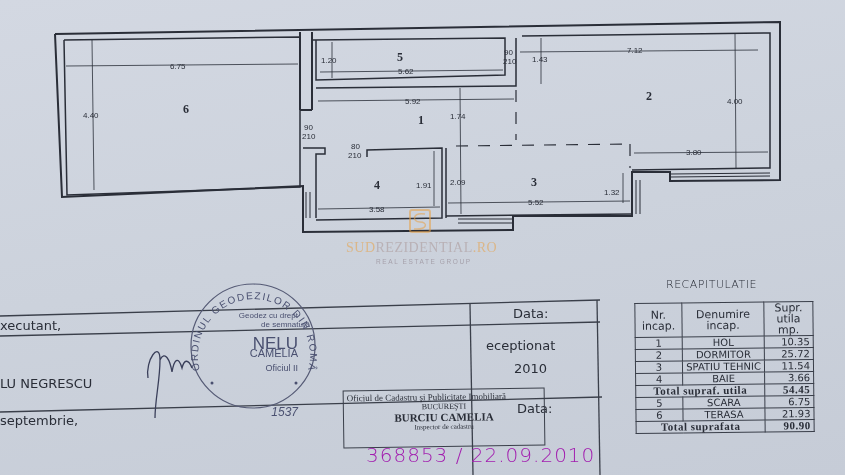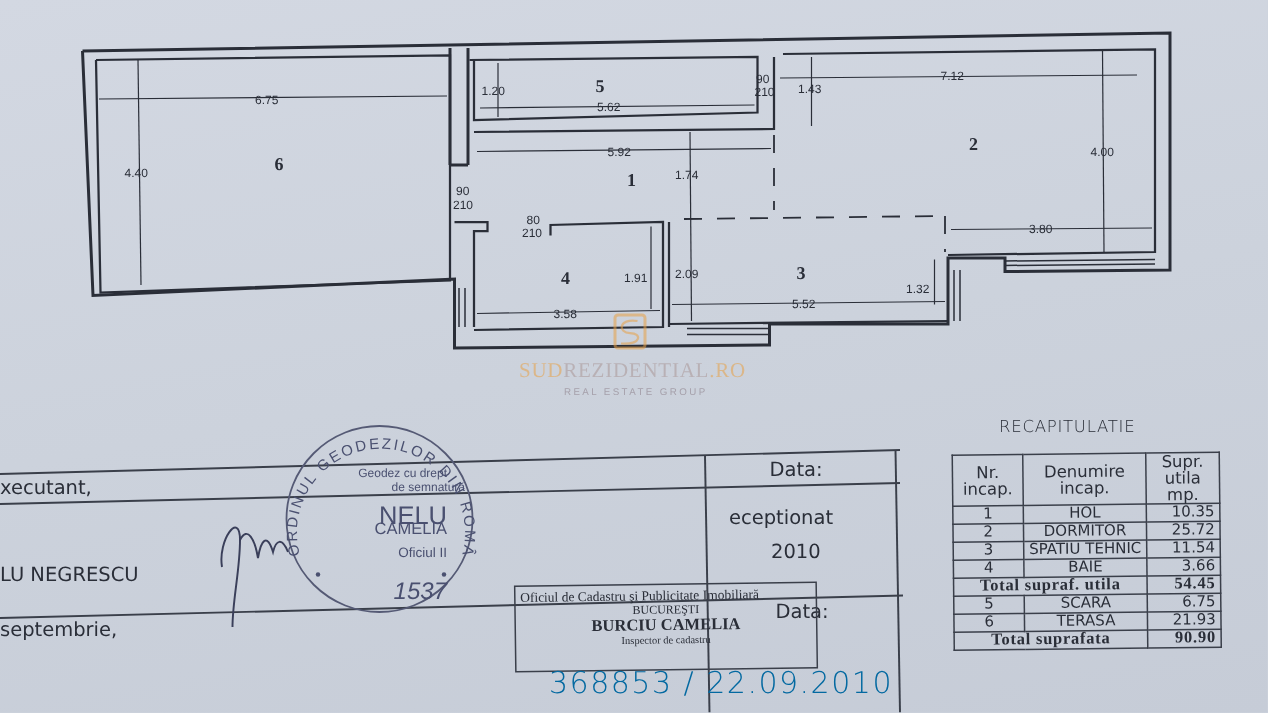--- a/index.html
+++ b/index.html
@@ -13,21 +13,21 @@
   table.recap{position:absolute;left:635px;top:302px;border-collapse:collapse;font-family:"DejaVu Sans",sans-serif;font-size:10px;color:#2a2e38;transform:rotate(-0.6deg);}
   table.recap td,table.recap th{border:1.5px solid #3a3f4a;padding:0 3px;line-height:11px;}
   table.recap th{font-weight:normal;font-size:11px;line-height:11px;text-align:center;}
   table.recap td.n{text-align:center;width:40px;}
   table.recap td.name{text-align:center;width:75px;}
   table.recap td.v{text-align:right;width:42px;margin-left:48px;}
   table.recap tr.tot td{font-family:"Liberation Serif",serif;font-weight:bold;font-size:11px;letter-spacing:0.5px;}
   .sig-label{font-family:"DejaVu Sans",sans-serif;font-size:13px;color:#2a2e38;}
   .stamp-text{font-family:"Liberation Sans",sans-serif;color:#4a5070;text-align:right;}
   .offbox{position:absolute;left:343px;top:389px;width:200px;height:56px;border:1px solid #3a3f4a;transform:rotate(-0.8deg);}
-  .handw{font-family:"DejaVu Sans",sans-serif;color:#0369a1;font-size:20px;font-weight:300;letter-spacing:1px;}
+  .handw{font-family:"DejaVu Sans",sans-serif;color:#a21caf;font-size:20px;font-weight:300;letter-spacing:1px;}
   .wm{position:absolute;left:346px;top:240px;font-family:"Liberation Serif",serif;font-size:14px;letter-spacing:0.5px;color:rgba(232,160,70,0.55);}
   .wm .mid{color:rgba(170,150,150,0.55);text-align:right;}
   .wm-sub{position:absolute;left:376px;top:258px;font-size:6.5px;letter-spacing:1.6px;color:rgba(150,140,150,0.7);font-family:"Liberation Sans",sans-serif;}
 </style>
 </head>
 <body>
 
 <div class="paper"></div>
 
 <svg class="plan" width="845" height="300">
@@ -200,21 +200,21 @@
 <div class="abs sig-label" style="left:513px;top:306px;">Data:</div>
 <div class="abs sig-label" style="left:486px;top:338px;">eceptionat</div>
 <div class="abs sig-label" style="left:514px;top:361px;">2010</div>
 <div class="abs sig-label" style="left:517px;top:401px;">Data:</div>
 
 <div class="abs stamp-text" style="left:208px;top:311px;width:90px;font-size:8px;line-height:9px;">Geodez cu drept</div>
 <div class="abs stamp-text" style="left:220px;top:320px;width:90px;font-size:8px;line-height:9px;">de semnatură</div>
 <div class="abs stamp-text" style="left:208px;top:334px;width:90px;font-size:17px;">NELU</div>
 <div class="abs stamp-text" style="left:208px;top:347px;width:90px;font-size:11px;">CAMELIA</div>
 <div class="abs stamp-text" style="left:208px;top:363px;width:90px;font-size:9px;">Oficiul II</div>
-<div class="abs stamp-text" style="left:208px;top:386px;width:90px;font-size:16px;font-style:italic;">1537</div>
+<div class="abs stamp-text" style="left:208px;top:405px;width:90px;font-size:12px;font-style:italic;">1537</div>
 
 <div class="offbox">
   <div style="font-family:'Liberation Serif',serif;font-size:9px;color:#2a2e38;padding:2px 3px 0;">Oficiul de Cadastru şi Publicitate Imobiliară</div>
   <div style="font-family:'Liberation Serif',serif;font-size:8px;color:#2a2e38;text-align:center;">BUCUREŞTI</div>
   <div style="font-family:'Liberation Serif',serif;font-size:11px;font-weight:bold;color:#2a2e38;text-align:center;">BURCIU CAMELIA</div>
   <div style="font-family:'Liberation Serif',serif;font-size:7px;color:#2a2e38;text-align:center;">Inspector de cadastru</div>
 </div>
 <div class="abs handw" style="left:366px;top:443px;">368853 / 22.09.2010</div>
 
 </body></html>

